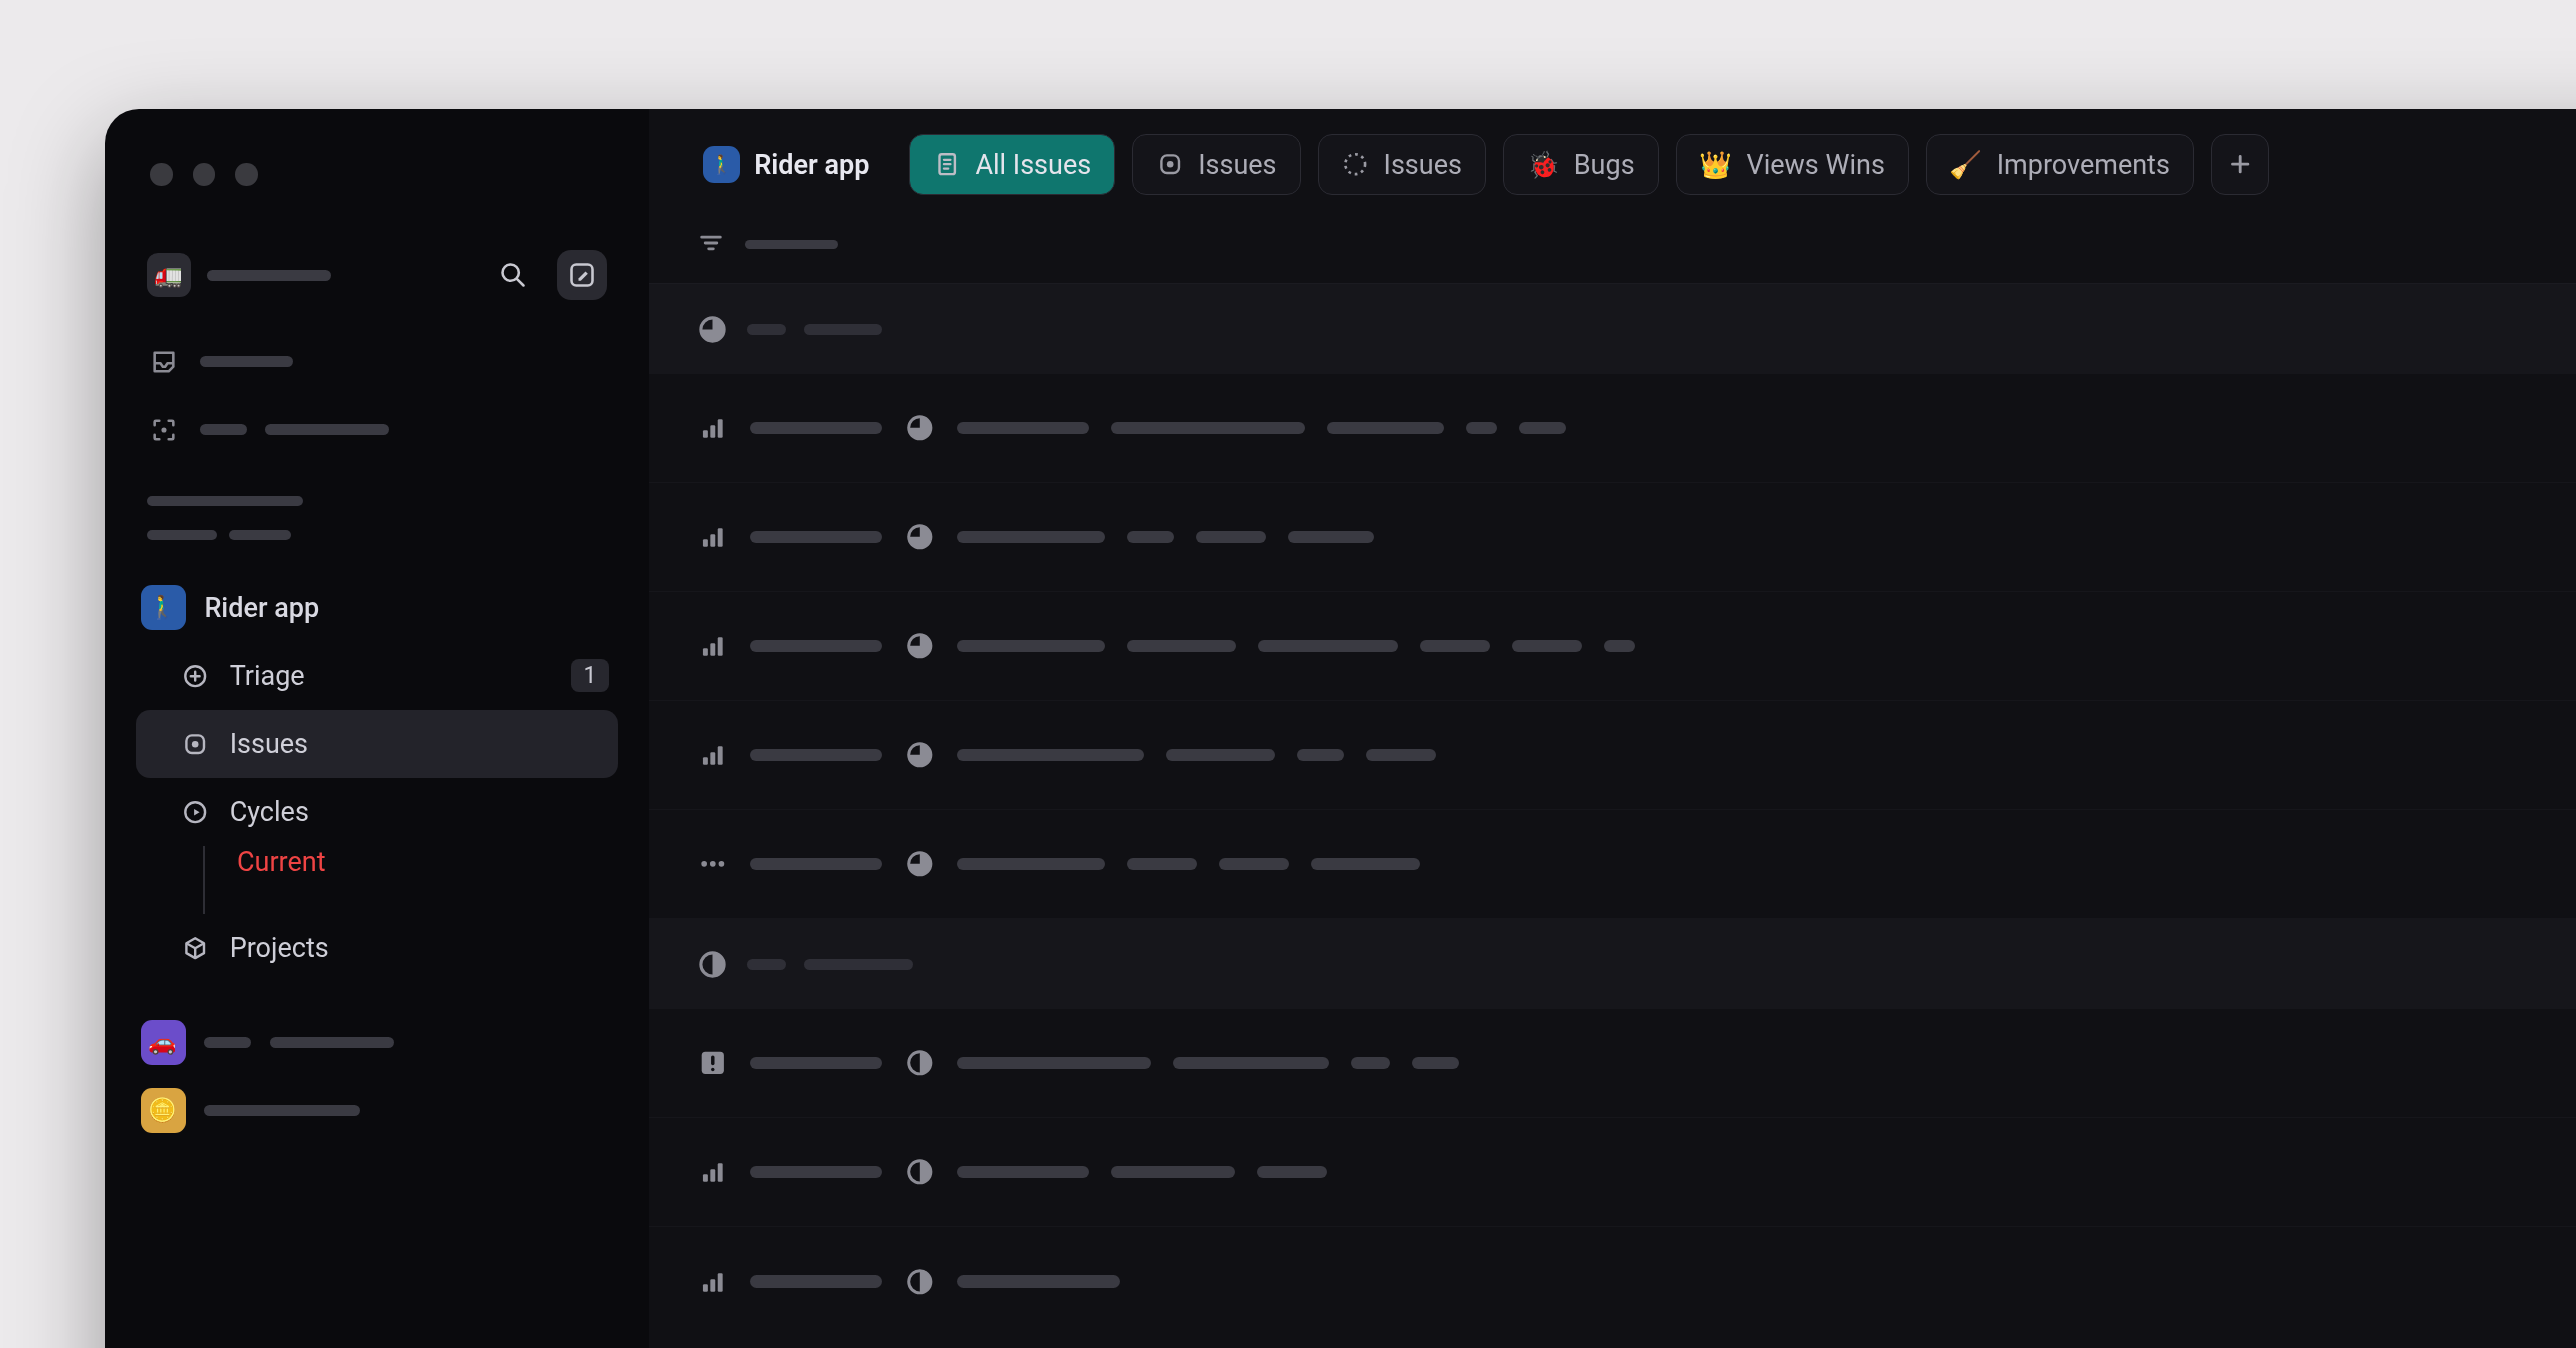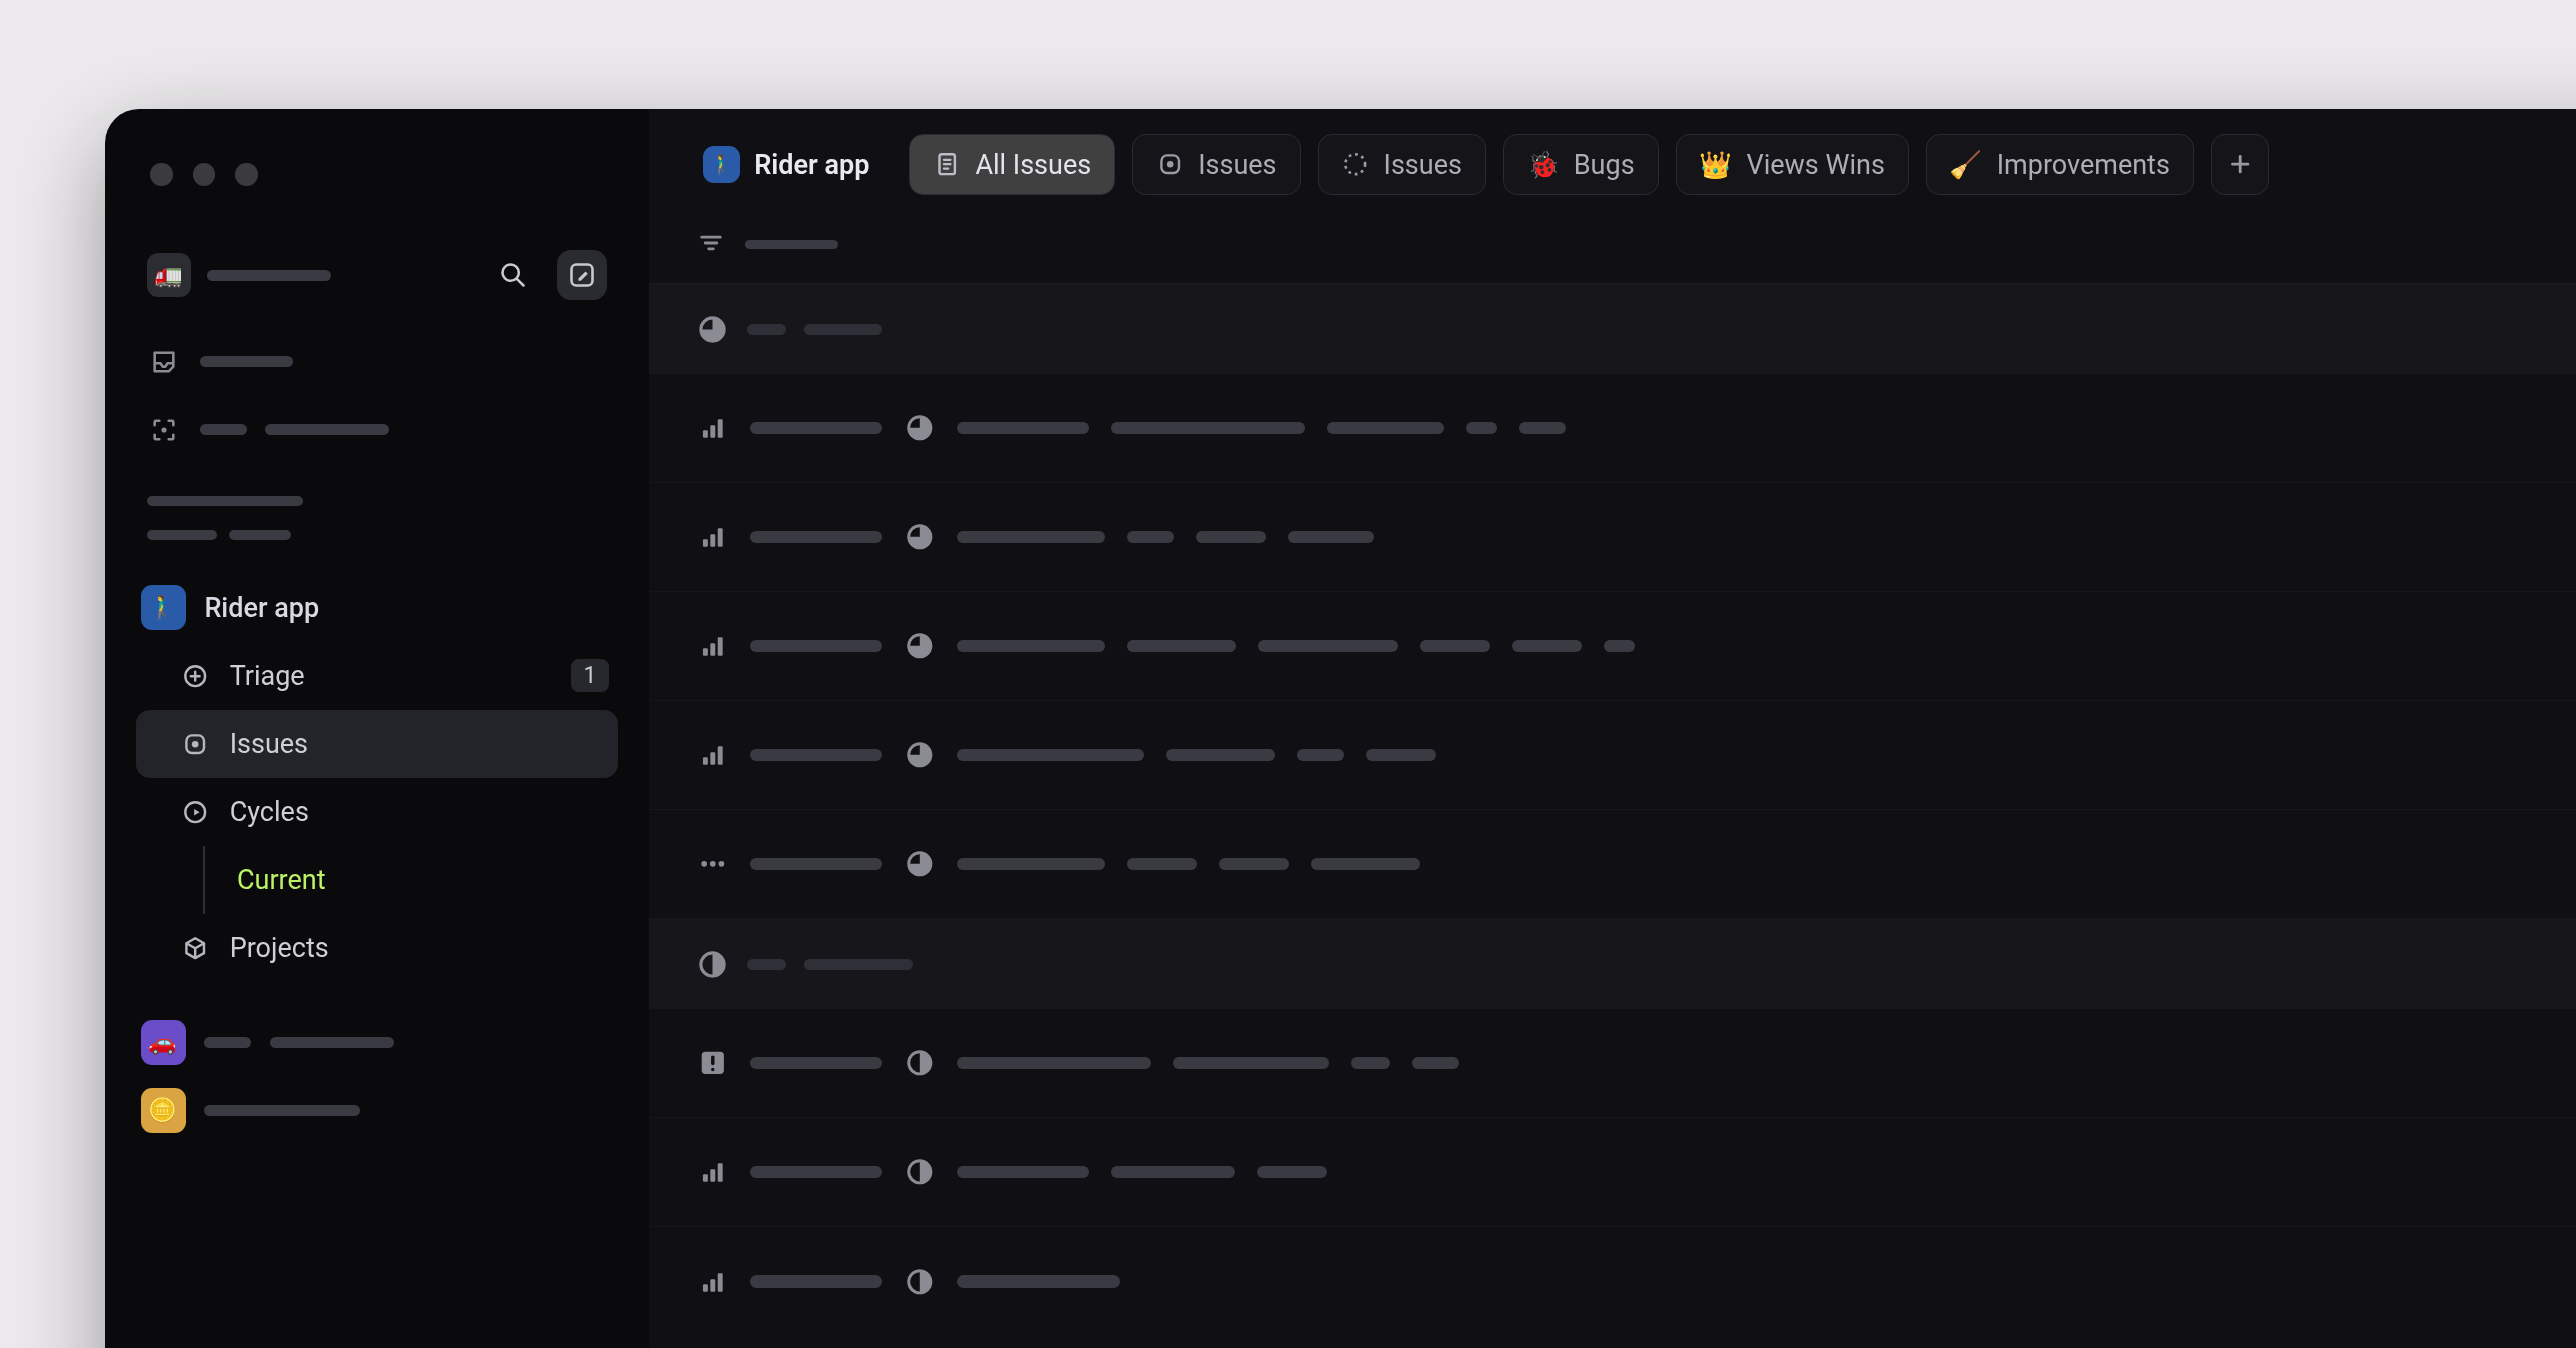--- a/index.html
+++ b/index.html
@@ -113,25 +113,24 @@
 .sb-badge {
   margin-left: auto;
   background: #27272e;
   border-radius: 7.8px;
   padding: 3.1px 12.4px;
   font-size: 23px;
   color: #c9c9d2;
 }
 .sb-subitem {
   display: flex;
-  align-items: center;
   height: 68px;
   padding-left: 101px;
   font-size: 27px;
-  color: #bef264;
+  color: #ef4444;
   position: relative;
 }
 .sb-subitem::before {
   content: "";
   position: absolute;
   left: 67px;
   top: 0;
   bottom: 0;
   width: 1.6px;
   background: #2e2e35;
@@ -177,21 +176,21 @@
   color: #adadb7;
   cursor: pointer;
 }
 .tab.primary {
   background: transparent;
   border: none;
   color: #e8e8f0;
   font-weight: 600;
   padding-left: 6.2px;
 }
-.tab.active { background: #404040; color: #e4e4ec; }
+.tab.active { background: #0f766e; color: #e4e4ec; }
 .tab .ticon { width: 28px; height: 28px; display: flex; align-items: center; justify-content: center; }
 .tab .ticon svg { width: 26.4px; height: 26.4px; }
 .tab .emoji { font-size: 26.4px; }
 .filter-row {
   display: flex;
   align-items: center;
   gap: 20px;
   padding: 14px 48px 23px 48px;
   border-bottom: 0.8px solid #1b1b21;
 }

